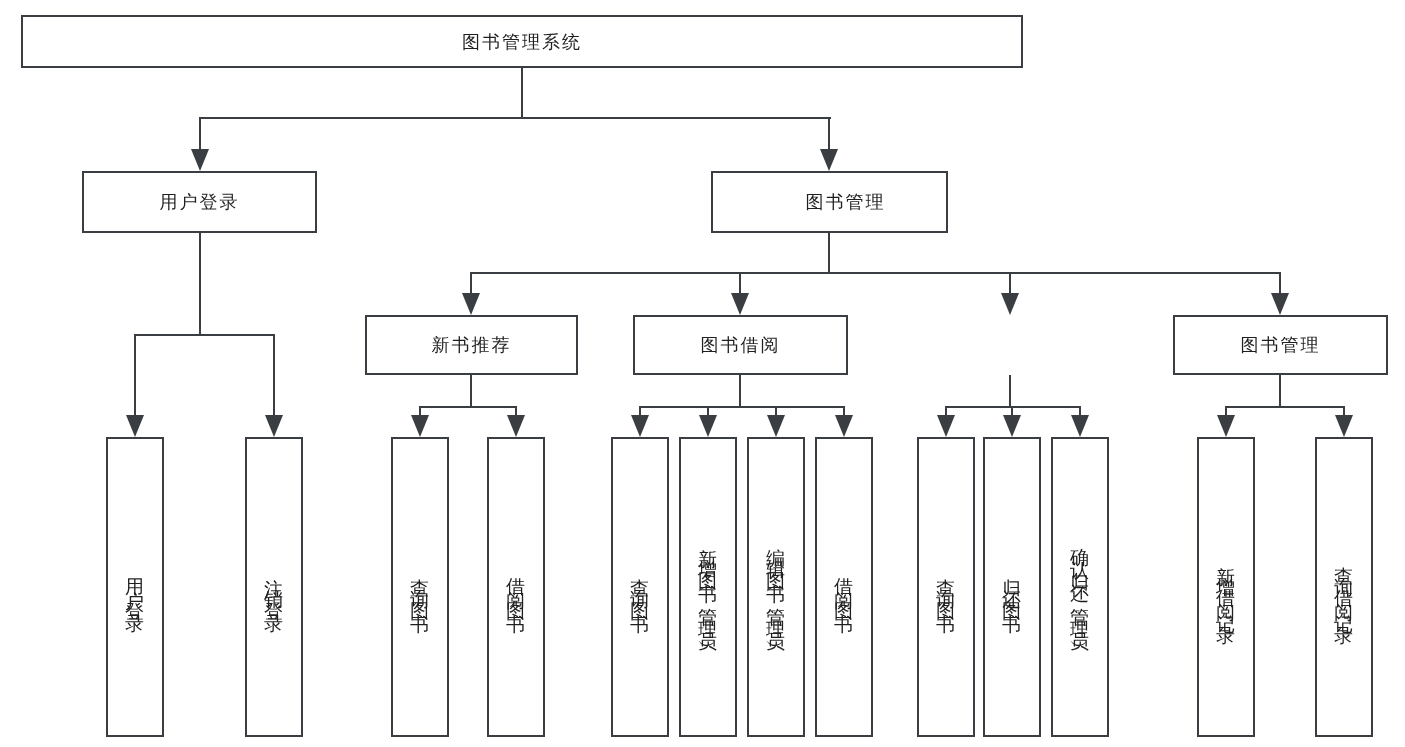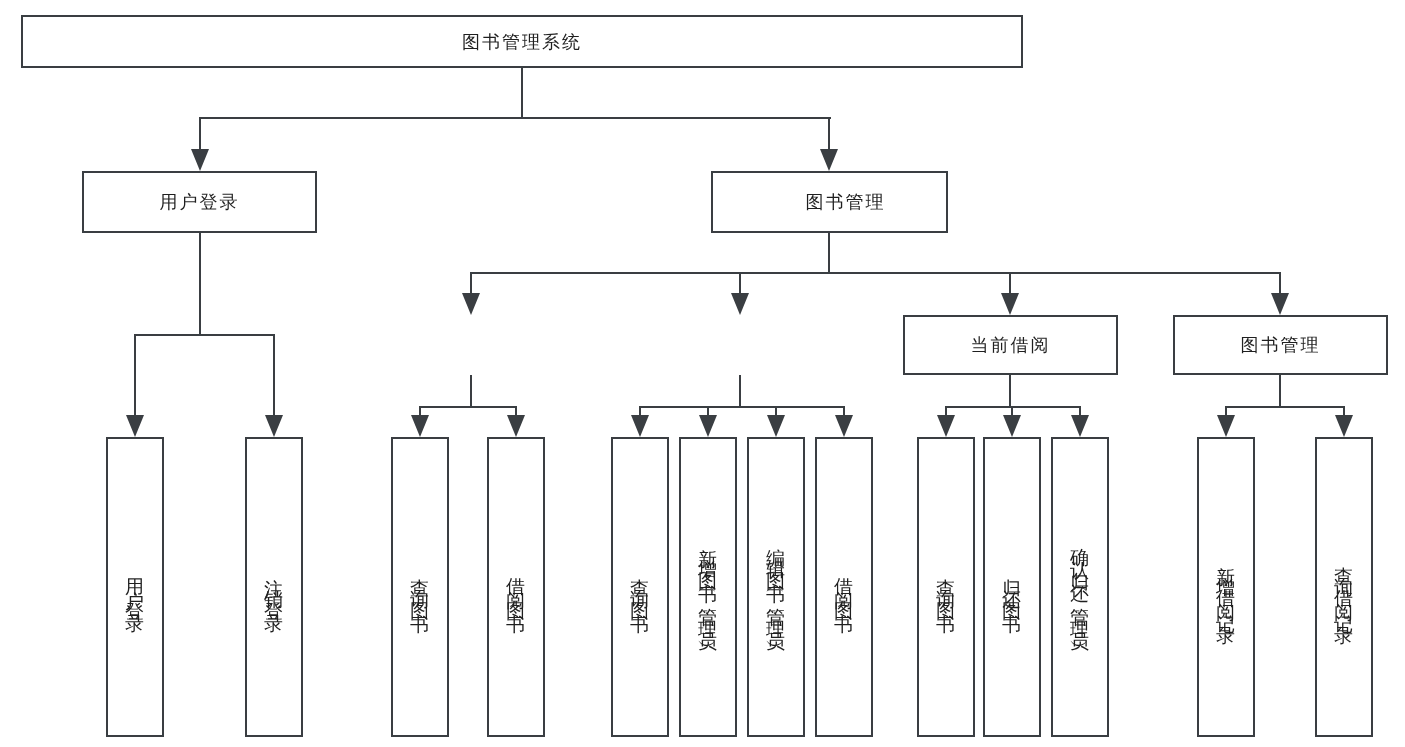--- a/index.html
+++ b/index.html
@@ -58,21 +58,22 @@
   <div class="hline" style="left:470px; top:272px; width:811px;"></div>
   <div class="vline" style="left:470px; top:272px; height:23px;"></div>
   <div class="arrow" style="left:462px; top:293px;"></div>
   <div class="vline" style="left:739px; top:272px; height:23px;"></div>
   <div class="arrow" style="left:731px; top:293px;"></div>
   <div class="vline" style="left:1009px; top:272px; height:23px;"></div>
   <div class="arrow" style="left:1001px; top:293px;"></div>
   <div class="vline" style="left:1279px; top:272px; height:23px;"></div>
   <div class="arrow" style="left:1271px; top:293px;"></div>
 
-  <div class="box" style="left:903px; top:315px; width:215px; height:60px;">当前借阅</div>
+  <div class="box" style="left:365px; top:315px; width:213px; height:60px;">新书推荐</div>
+  <div class="box" style="left:633px; top:315px; width:215px; height:60px;">图书借阅</div>
   <div class="box" style="left:1173px; top:315px; width:215px; height:60px;">图书管理</div>
 
   <div class="vline" style="left:470px; top:375px; height:33px;"></div>
   <div class="hline" style="left:419px; top:406px; width:98px;"></div>
   <div class="vline" style="left:419px; top:406px; height:12px;"></div>
   <div class="arrow" style="left:411px; top:415px;"></div>
   <div class="vline" style="left:515px; top:406px; height:12px;"></div>
   <div class="arrow" style="left:507px; top:415px;"></div>
 
   <div class="vline" style="left:739px; top:375px; height:33px;"></div>

